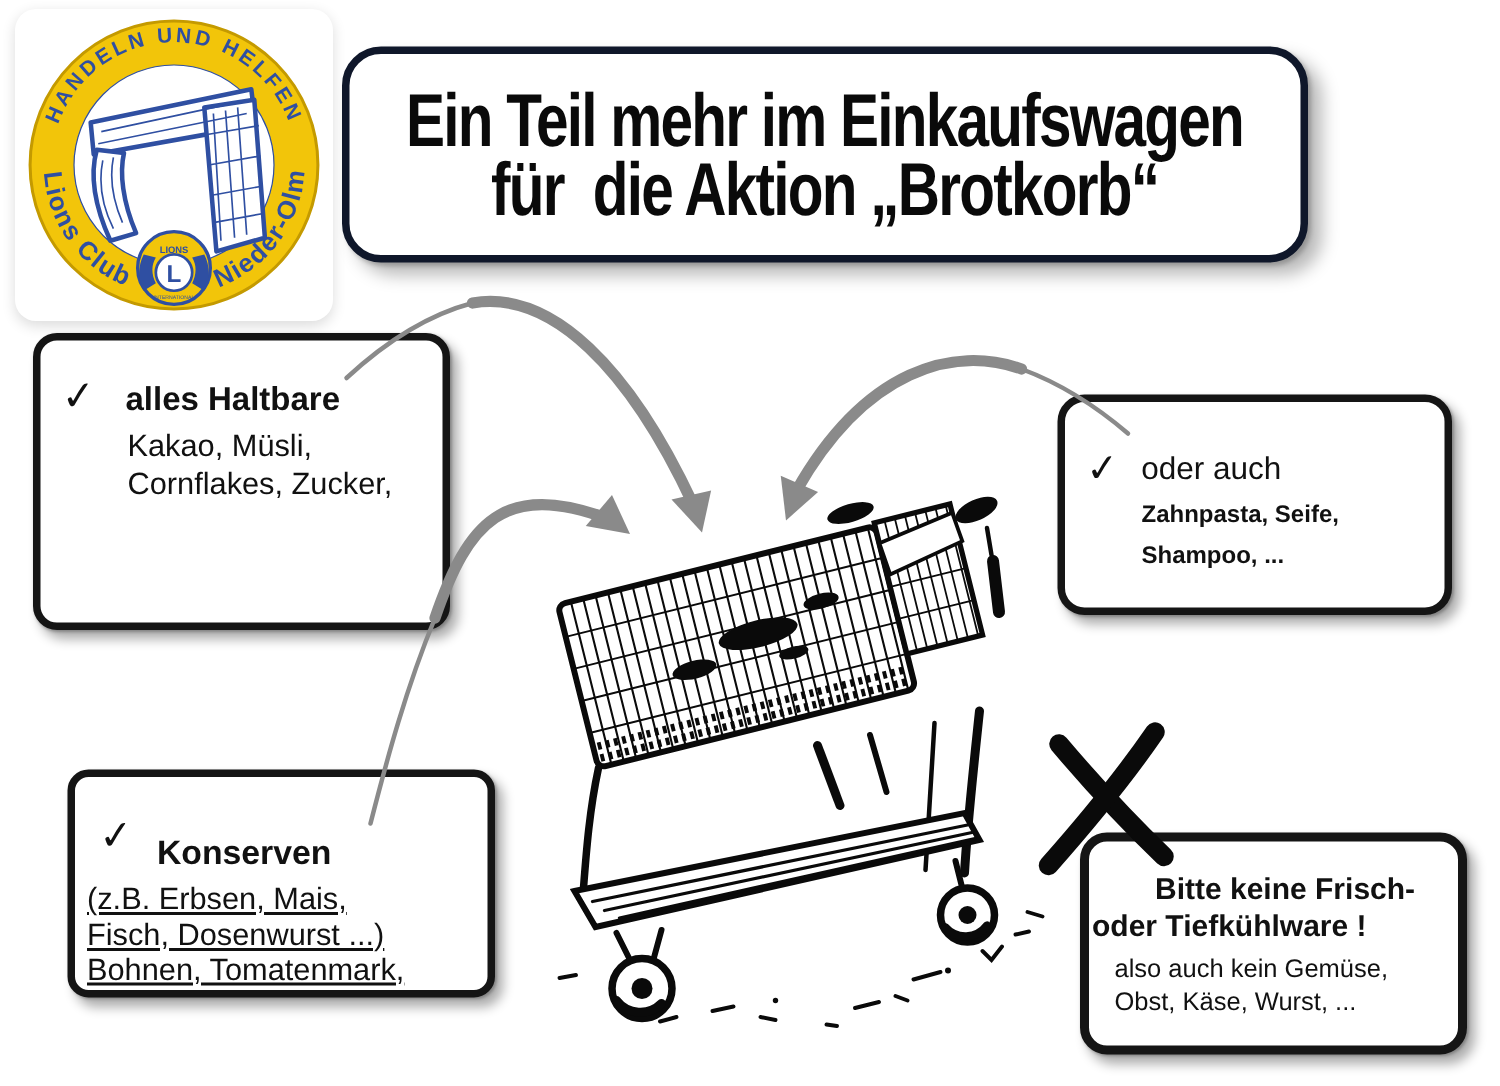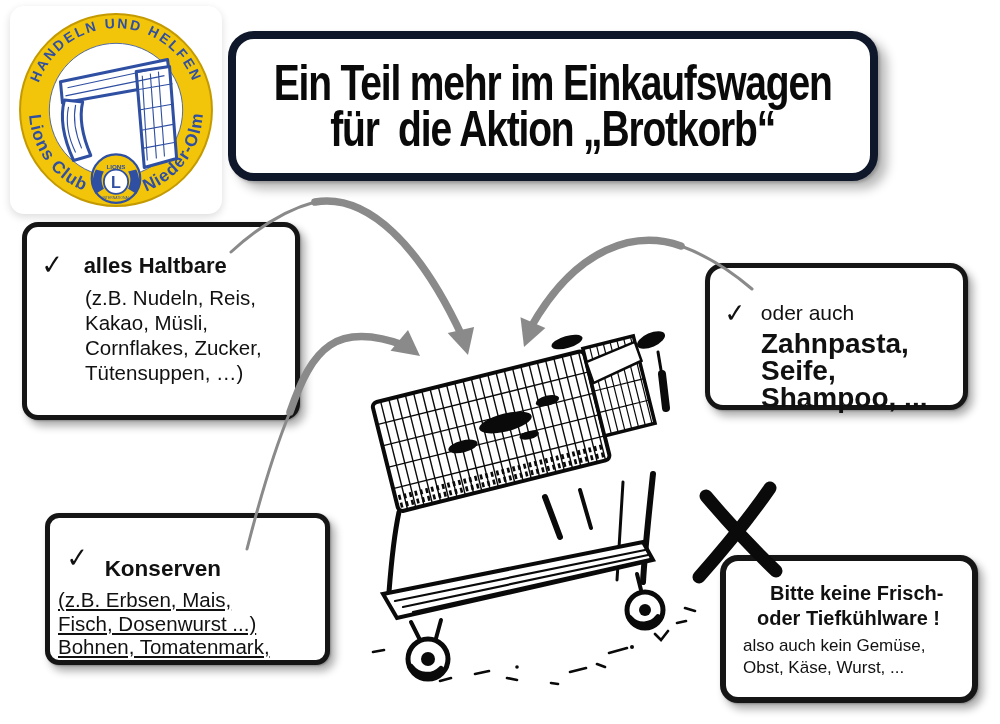--- a/index.html
+++ b/index.html
@@ -9,21 +9,21 @@
   }
   
   .logo-card{
     position:absolute;left:10px;top:6px;width:212px;height:208px;
     background:#fff;border-radius:14px;box-shadow:0 3px 9px rgba(0,0,0,.14);
   }
   .logo-svg{position:absolute;left:3px;top:3px;}
   
   .banner{
     position:absolute;left:228px;top:31px;width:634px;height:134px;
-    background:#fff;border:8px solid #0f172a;border-radius:26px;
+    background:#fff;border:5px solid #0f172a;border-radius:26px;
     box-shadow:9px 8px 11px rgba(0,0,0,.28), 2px 2px 3px rgba(0,0,0,.2);
     display:flex;flex-direction:column;align-items:center;justify-content:center;
   }
   .banner-text{transform:scaleX(0.78);transform-origin:50% 50%;text-align:center;}
   .banner-text div{
     font-size:50px;font-weight:700;line-height:46px;letter-spacing:-1.5px;
     white-space:pre;color:#0a0a0a;
   }
   
   .box{
@@ -42,25 +42,25 @@
   .box-haltbare .items{margin:6px 0 0 44px;font-size:20.5px;line-height:25px;}
   
   .box-konserven{left:45px;top:513px;width:285px;height:152px;border-radius:14px;padding:26px 0 0 4px;}
   .box-konserven .check{margin-left:12px;}
   .box-konserven .title{font-size:22.5px;font-weight:700;margin-left:16px;margin-top:12px;}
   .box-konserven .items{margin:6px 0 0 4px;font-size:20.5px;line-height:23.5px;text-decoration:underline;}
   
   .box-hygiene{left:705px;top:263px;width:263px;height:147px;border-radius:18px;padding:32px 0 0 12px;}
   .box-hygiene .check{font-size:26px;margin-left:2px;}
   .box-hygiene .intro{font-size:21px;margin-left:15px;margin-top:1px;}
-  .box-hygiene .bolds{margin:4px 0 1px 39px;font-size:28px;font-weight:700;line-height:27px;}
+  .box-hygiene .bolds{margin:4px 0 1px 39px;font-size:16px;font-weight:700;line-height:27px;}
   
   .box-nofresh{left:720px;top:518px;width:258px;height:148px;border-radius:18px;border-width:6px;padding:20px 0 0 0;margin-top:37px;}
   .box-nofresh .b1{font-size:20px;font-weight:700;line-height:25px;padding-left:44px;}
-  .box-nofresh .b2{font-size:20px;font-weight:700;line-height:25px;padding-left:31px;}
+  .box-nofresh .b2{font-size:20px;font-weight:700;line-height:25px;padding-left:2px;}
   .box-nofresh .r{font-size:17px;line-height:21.5px;padding-left:17px;}
   .box-nofresh .r.first{margin-top:4px;}
   .x-mark{position:absolute;left:686px;top:478px;pointer-events:none;}
   
   .cart{position:absolute;left:355px;top:322px;pointer-events:none;}
   .arrows{position:absolute;left:0;top:0;pointer-events:none;}
 </style>
 </head>
 <body>
 
@@ -149,24 +149,22 @@
       <circle cx="277" cy="325" r="2" fill="#0a0a0a" stroke="none"></circle>
     </g>
   </svg>
 
   <div class="box box-haltbare">
     <div class="row">
       <span class="check">✓</span>
       <span class="title">alles Haltbare</span>
     </div>
     <div class="items">
-      <div>(z.B. Nudeln, Reis,</div>
       <div>Kakao, Müsli,</div>
       <div>Cornflakes, Zucker,</div>
-      <div>Tütensuppen, …)</div>
     </div>
   </div>
 
   <div class="box box-konserven">
     <div class="row">
       <span class="check">✓</span>
       <span class="title">Konserven</span>
     </div>
     <div class="items">
       <div>(z.B. Erbsen, Mais,</div>

